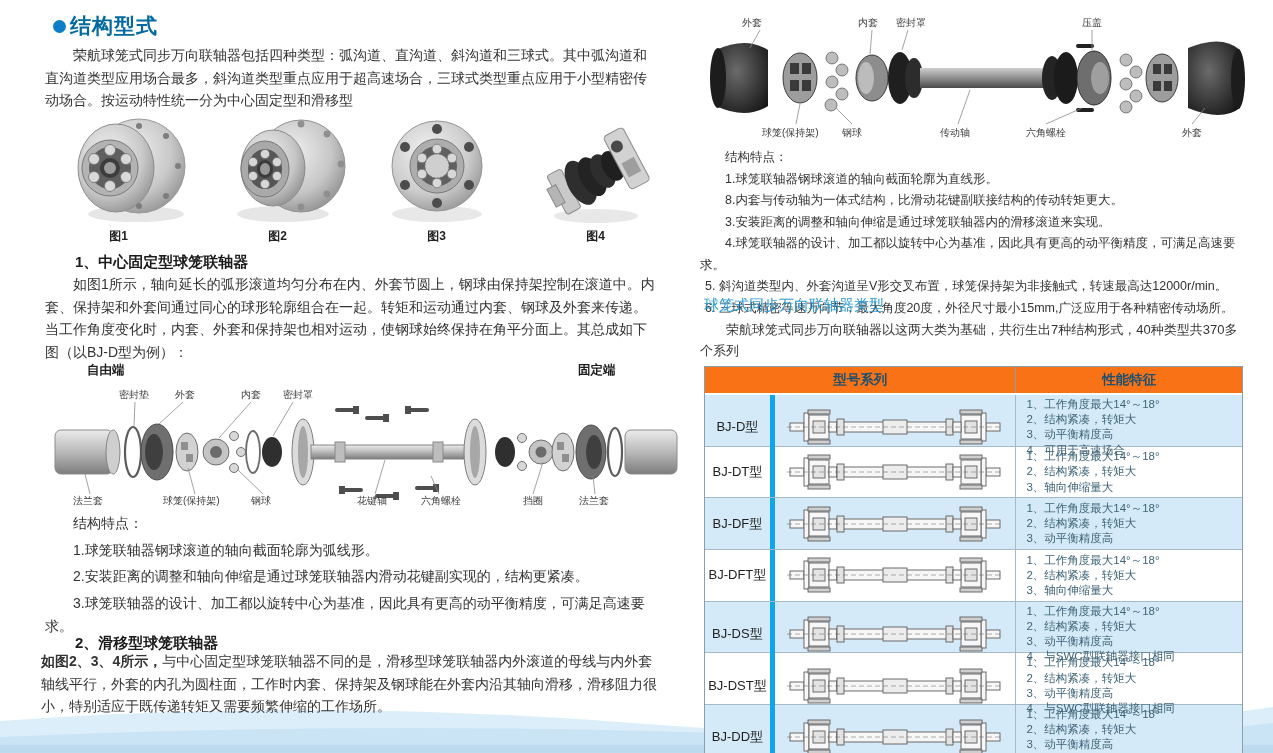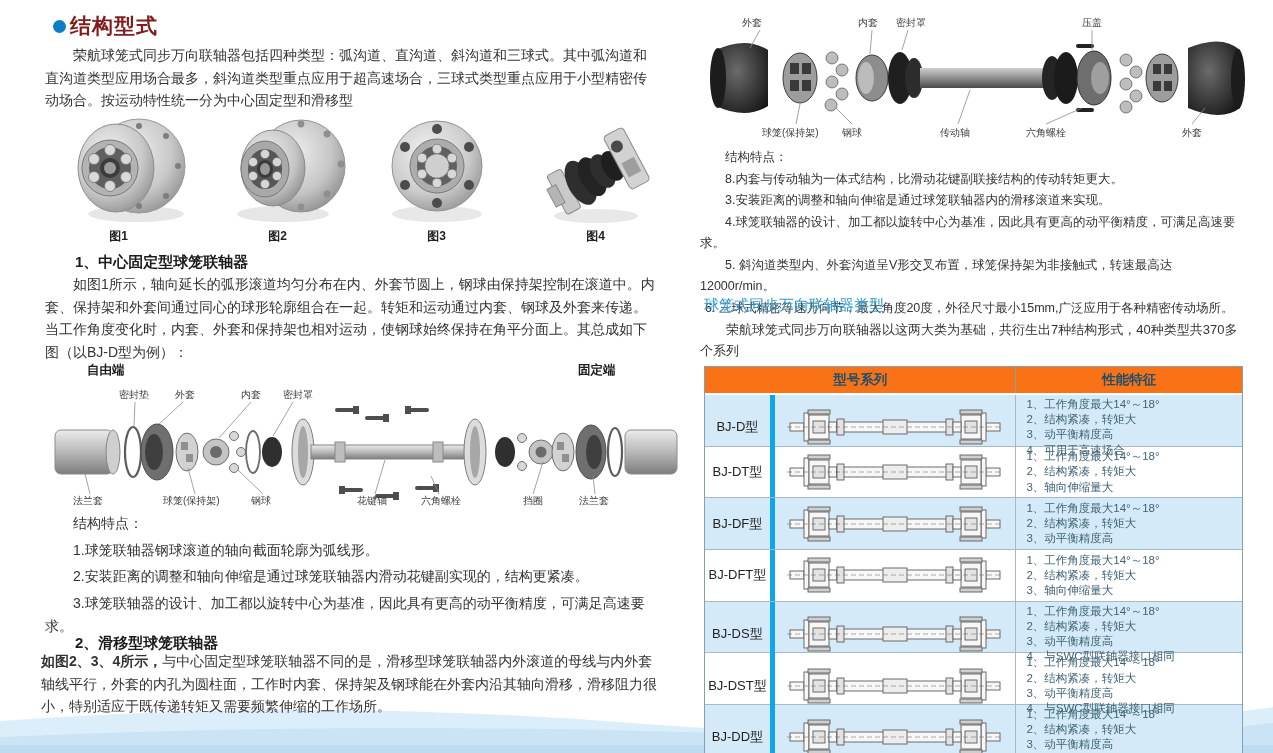--- a/index.html
+++ b/index.html
@@ -1,20 +1,20 @@
 <!DOCTYPE html>
 <html><head>
 <meta charset="utf-8">
 <style>
   html,body{margin:0;padding:0;}
   .page{position:relative;width:1273px;height:753px;background:#ffffff;overflow:hidden;
         font-family:"Liberation Sans","DejaVu Sans",sans-serif;color:#333;}
   
   .col-left{position:absolute;left:35px;top:0;width:650px;height:753px;}
-  .l-title{position:absolute;top:12px;left:18px;font-size:21px;font-weight:bold;color:#7f1d1d;letter-spacing:1px;display:flex;align-items:center;gap:4px;}
+  .l-title{position:absolute;top:12px;left:18px;font-size:21px;font-weight:bold;color:#0369a1;letter-spacing:1px;display:flex;align-items:center;gap:4px;}
   .l-title .dot{width:13px;height:13px;border-radius:50%;background:#0d7ec5;display:inline-block;}
   .para{font-size:14px;line-height:1.62;color:#333;margin:0;}
   .indent{text-indent:2em;}
   .l-intro{position:absolute;top:44px;left:10px;width:615px;}
   .l-photos{position:absolute;top:114px;left:4px;width:636px;display:flex;}
   .fig{width:159px;display:flex;flex-direction:column;align-items:center;}
   .fig .cap{font-size:12px;color:#222;margin-top:2px;font-weight:bold;}
   .sec-head{font-size:15px;font-weight:bold;color:#1c1c1c;margin:0;text-indent:2em;}
   .l-sec1-head{position:absolute;top:253px;left:10px;width:615px;}
   .l-sec1-body{position:absolute;top:273px;left:10px;width:612px;}
@@ -390,20 +390,21 @@
       <text x="142" y="128" class="dlabel">钢球</text>
       <text x="240" y="128" class="dlabel">传动轴</text>
       <text x="326" y="128" class="dlabel">六角螺栓</text>
       <text x="482" y="128" class="dlabel">外套</text>
     </svg>
 
     <div class="feat r-features">
       <p>结构特点：</p>
       <div class="feat-items">
 
+      <p>1.球笼联轴器钢球滚道的轴向截面轮廓为直线形。</p>
             <p>8.内套与传动轴为一体式结构，比滑动花键副联接结构的传动转矩更大。</p>
             <p>3.安装距离的调整和轴向伸缩是通过球笼联轴器内的滑移滚道来实现。</p>
             <p>4.球笼联轴器的设计、加工都以旋转中心为基准，因此具有更高的动平衡精度，可满足高速要求。</p>
             <p>5. 斜沟道类型内、外套沟道呈V形交叉布置，球笼保持架为非接触式，转速最高达12000r/min。</p>
             <p>6. 三球式精密等速万向节，最大角度20度，外径尺寸最小15mm,广泛应用于各种精密传动场所。</p>
           </div>
     </div>
 
     <p class="r-types-head">球笼式同步万向联轴器类型</p>
     <p class="para indent r-types-intro">荣航球笼式同步万向联轴器以这两大类为基础，共衍生出7种结构形式，40种类型共370多个系列</p>

